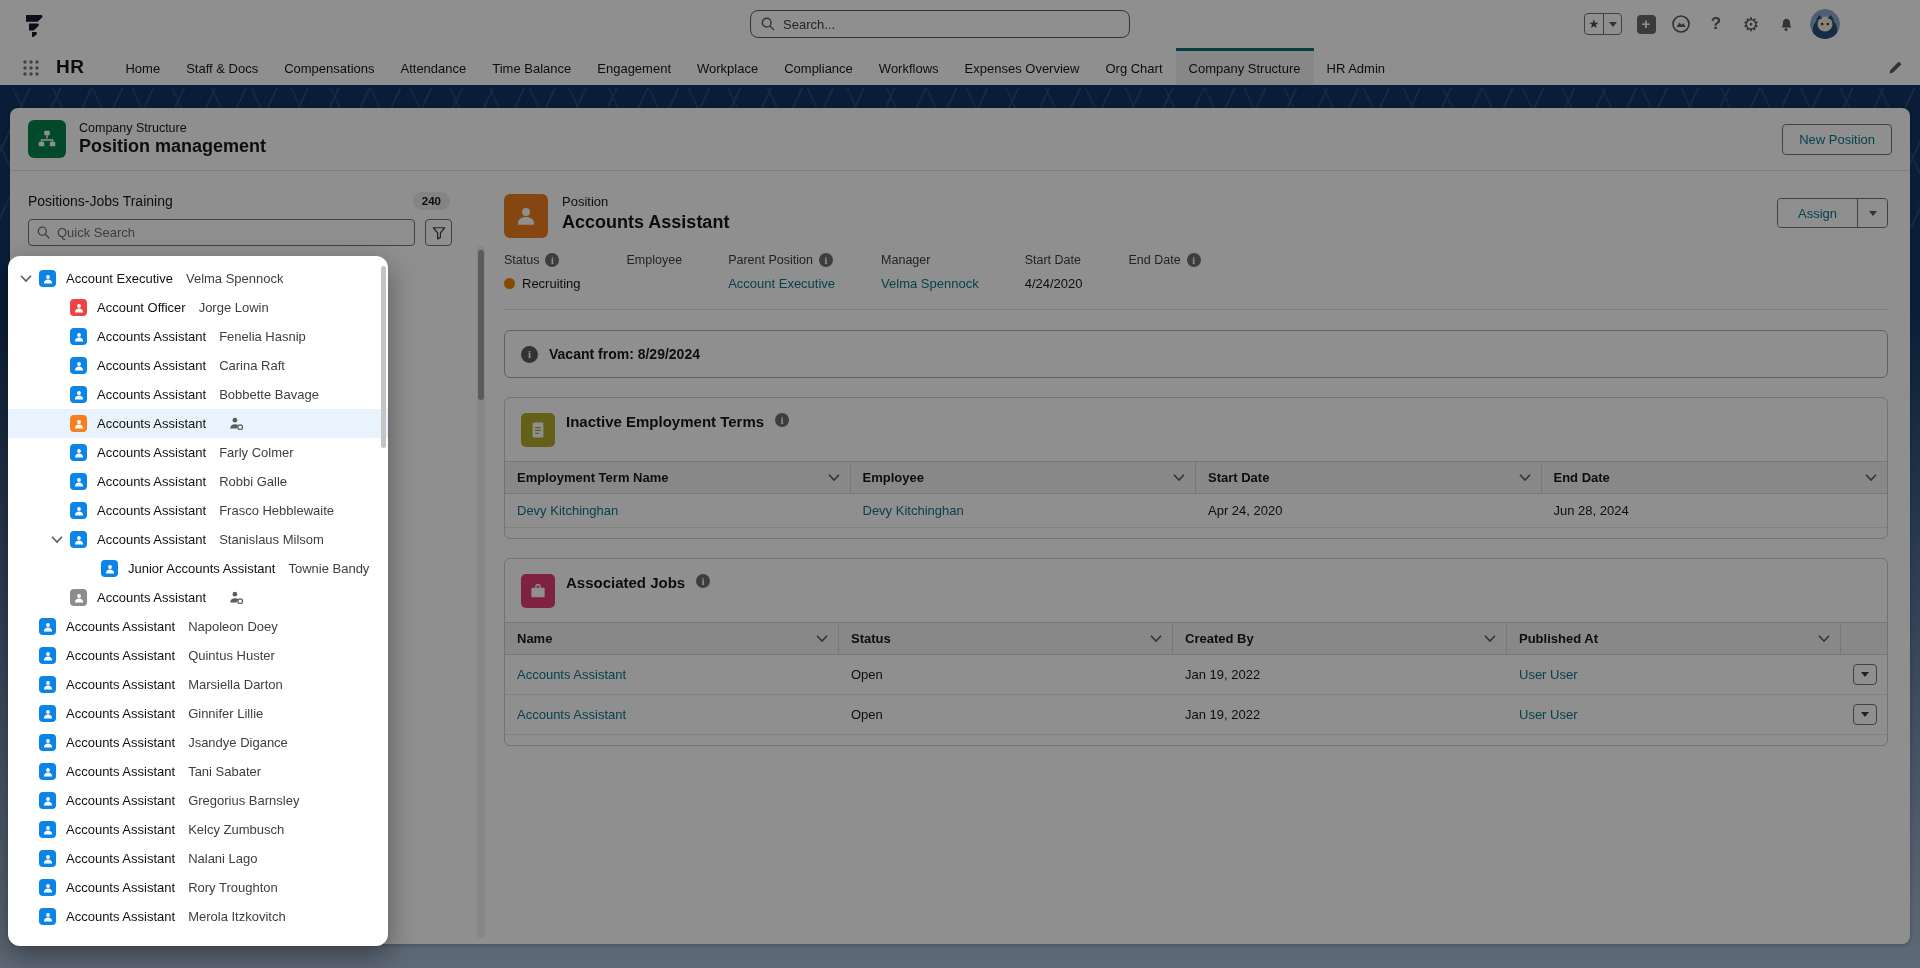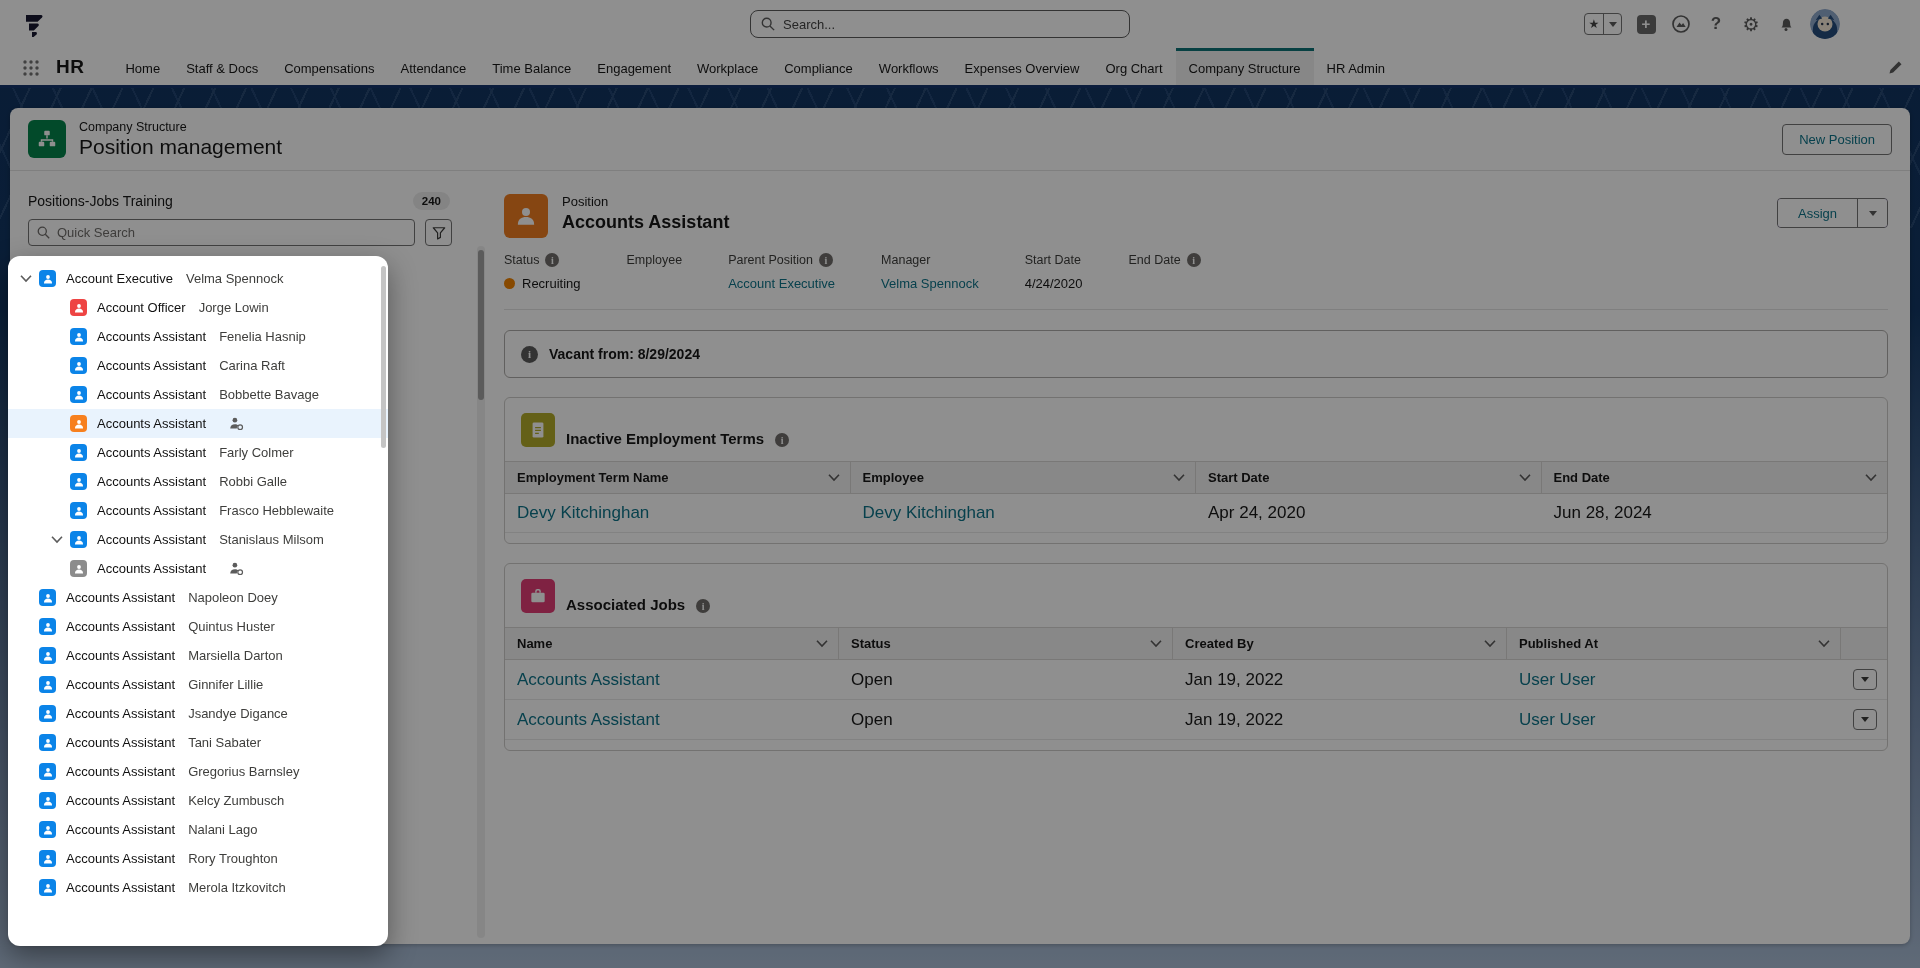--- a/index.html
+++ b/index.html
@@ -44,21 +44,21 @@
 
   
   .band-pattern { position:absolute; left:0; top:88px; width:1920px; height:140px; opacity:.12;
     background:repeating-linear-gradient(115deg, transparent 0 26px, #cfe2ff 26px 28px),
                repeating-linear-gradient(65deg, transparent 0 34px, #9fc2f0 34px 36px); }
   .main-card { position:absolute; left:10px; top:108px; right:10px; bottom:24px;
     background:#fff; border-radius:8px; overflow:hidden; box-shadow:0 1px 4px rgba(0,0,0,.25); }
   .card-header { height:63px; padding:10px 18px; display:flex; align-items:center; border-bottom:1px solid #e2e2e2; }
   .page-icon { width:38px; height:38px; border-radius:6px; display:flex; align-items:center; justify-content:center; margin-right:13px; }
   .ph-text .crumb { font-size:12.5px; color:#181818; }
-  .ph-text .ptitle { font-size:21px; font-weight:normal; margin-top:1px; }
+  .ph-text .ptitle { font-size:18px; font-weight:bold; margin-top:1px; }
   .btn-outline { background:#fff; border:1px solid #747474; border-radius:4px; color:#0e7489;
     font-size:13px; padding:7px 16px; cursor:pointer; font-family:"Liberation Sans",sans-serif; }
   .new-pos { margin-left:auto; }
 
   .card-content { position:absolute; left:0; top:64px; right:0; bottom:0; display:flex; }
 
   
   .left-pane { position:relative; width:478px; flex:0 0 478px; }
   .lp-head { display:flex; align-items:center; justify-content:space-between; padding:20px 38px 0 18px; }
   .lp-title { font-size:14px; font-weight:normal; }
@@ -98,29 +98,29 @@
 
   .mp-divider { border-top:1px solid #e3e3e3; margin-top:17px; }
 
   .vacant-box { margin-top:20px; border:1px solid #aeaca9; border-radius:6px; height:48px;
     display:flex; align-items:center; padding:0 16px; gap:11px; }
   .vacant-box .vb-icon { width:17px; height:17px; border-radius:50%; background:#5c5c5c; display:flex; align-items:center; justify-content:center; }
   .vacant-box .vb-icon::after { content:"i"; color:#fff; font-size:11px; font-weight:bold; font-family:"Liberation Serif",serif; }
   .vacant-box .vb-text { font-size:14px; font-weight:bold; }
 
   .section-card { margin-top:19px; border:1px solid #cdcbc9; border-radius:6px; overflow:hidden; padding-bottom:10px; background:#fff; }
-  .section-head { display:flex; align-items:flex-end; gap:11px; padding:15px 16px 14px 16px; }
+  .section-head { display:flex; align-items:flex-start; gap:11px; padding:15px 16px 14px 16px; }
   .section-icon { width:34px; height:34px; border-radius:5px; display:flex; align-items:center; justify-content:center; }
   .section-title { font-size:15px; font-weight:bold; }
   .tbl-head { display:grid; background:#f3f2f2; border-top:1px solid #d8d6d4; border-bottom:1px solid #d8d6d4; }
   .th { display:flex; align-items:center; justify-content:space-between; padding:8px 10px 8px 12px;
     font-size:13px; font-weight:bold; border-right:1px solid #d8d6d4; cursor:pointer; min-height:30px; }
   .th:last-child { border-right:none; }
   .tbl-row { display:grid; border-bottom:1px solid #e8e8e8; }
-  .td { padding:9px 12px; font-size:17px; display:flex; align-items:center; }
+  .td { padding:9px 12px; font-size:13px; display:flex; align-items:center; }
   .td a { color:#0e7489; text-decoration:none; cursor:pointer; }
   .td.action { justify-content:flex-end; padding-right:10px; }
   .row-action { width:25px; height:21px; border:1px solid #747474; border-radius:4px; background:#fff;
     display:flex; align-items:center; justify-content:center; cursor:pointer; }
   .row-action .tiny-caret { border-top-color:#3e3e3c; }
 
   
   .dim-overlay { position:absolute; left:0; top:0; width:1920px; height:968px; background:rgba(0,0,0,.44); z-index:20; }
   .tree-popup { position:absolute; left:8px; top:256px; width:380px; height:690px; background:#fff;
     border-radius:12px; z-index:30; box-shadow:0 10px 28px rgba(0,0,0,.4); padding:8px 0; overflow:hidden; }
@@ -636,20 +636,32 @@
     <span class="tree-icon" style="background: rgb(11, 132, 232);">
           <svg width="12" height="12" viewBox="0 0 24 24">
             <circle cx="12" cy="8" r="3.8" fill="#fff"></circle>
             <path d="M4 20c0-4.4 3.6-6.8 8-6.8s8 2.4 8 6.8v1H4z" fill="#fff"></path>
           </svg>
         </span>
     <span class="t-title">Accounts Assistant</span>
     <span class="t-name">Stanislaus Milsom</span>
     <span class="t-vacant"></span>
   </div>
+      <div class="tree-row" style="padding-left: 74px;">
+    <span class="chev-slot"></span>
+    <span class="tree-icon" style="background: rgb(11, 132, 232);">
+          <svg width="12" height="12" viewBox="0 0 24 24">
+            <circle cx="12" cy="8" r="3.8" fill="#fff"></circle>
+            <path d="M4 20c0-4.4 3.6-6.8 8-6.8s8 2.4 8 6.8v1H4z" fill="#fff"></path>
+          </svg>
+        </span>
+    <span class="t-title">Junior Accounts Assistant</span>
+    <span class="t-name">Townie Bandy</span>
+    <span class="t-vacant"></span>
+  </div>
       <div class="tree-row" style="padding-left: 43px;">
     <span class="chev-slot"></span>
     <span class="tree-icon" style="background: rgb(140, 140, 140);">
           <svg width="12" height="12" viewBox="0 0 24 24">
             <circle cx="12" cy="8" r="3.8" fill="#fff"></circle>
             <path d="M4 20c0-4.4 3.6-6.8 8-6.8s8 2.4 8 6.8v1H4z" fill="#fff"></path>
           </svg>
         </span>
     <span class="t-title">Accounts Assistant</span>
     <span class="t-name"></span>

